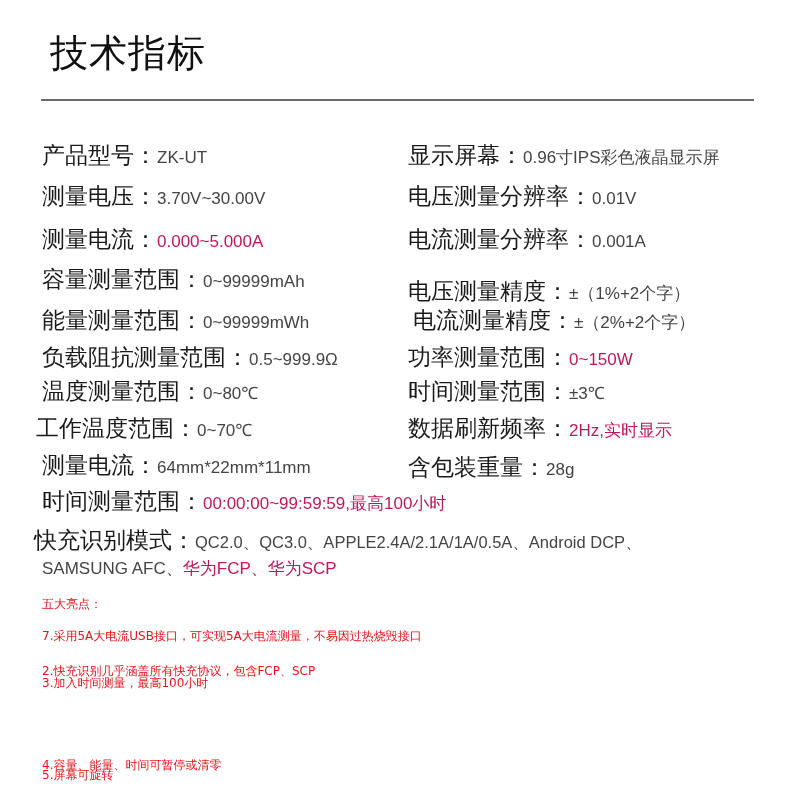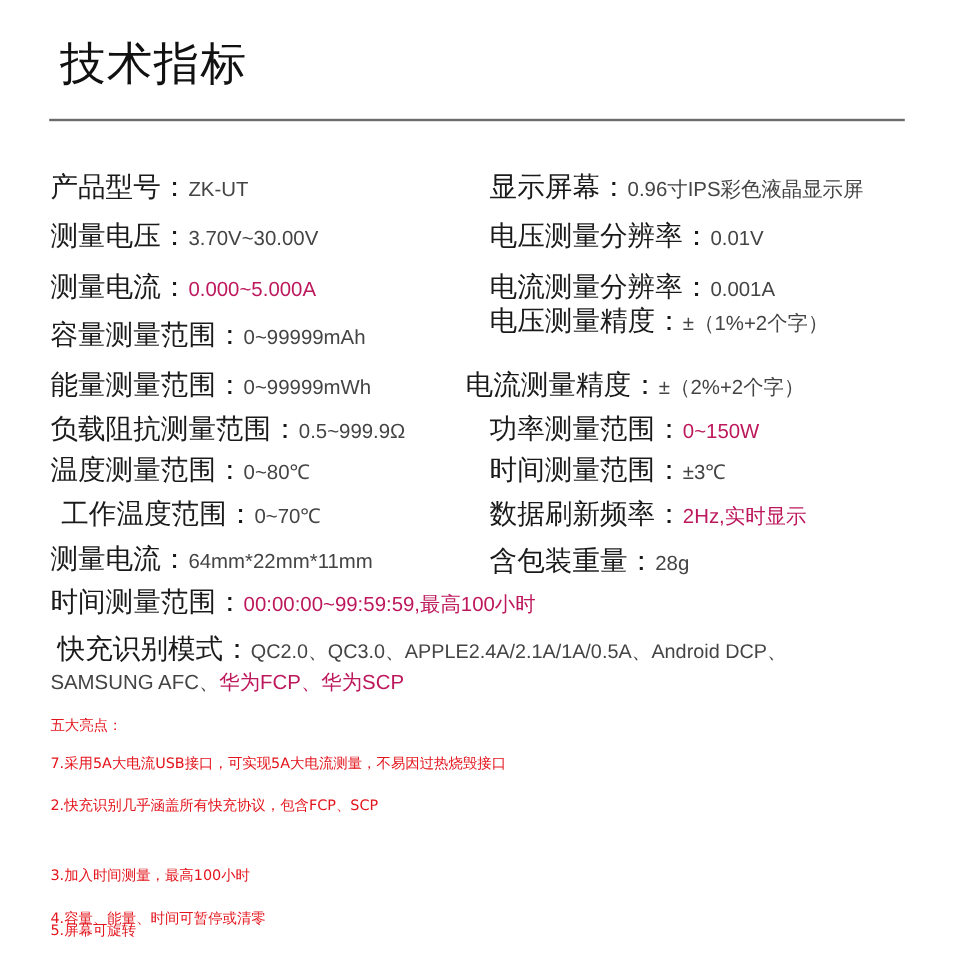--- a/index.html
+++ b/index.html
@@ -34,64 +34,64 @@
 </div>
 <div class="row" style="left:42px;top:305px">
   <span class="lbl">能量测量范围：</span><span class="val">0~99999mWh</span>
 </div>
 <div class="row" style="left:42px;top:342px">
   <span class="lbl">负载阻抗测量范围：</span><span class="val">0.5~999.9Ω</span>
 </div>
 <div class="row" style="left:42px;top:376px">
   <span class="lbl">温度测量范围：</span><span class="val">0~80℃</span>
 </div>
-<div class="row" style="left:51px;top:413px">
+<div class="row" style="left:36px;top:413px">
   <span class="lbl">工作温度范围：</span><span class="val">0~70℃</span>
 </div>
 <div class="row" style="left:42px;top:450px">
   <span class="lbl">测量电流：</span><span class="val">64mm*22mm*11mm</span>
 </div>
 
 <div class="row" style="left:408px;top:140px">
   <span class="lbl">显示屏幕：</span><span class="val">0.96寸IPS彩色液晶显示屏</span>
 </div>
 <div class="row" style="left:408px;top:181px">
   <span class="lbl">电压测量分辨率：</span><span class="val">0.01V</span>
 </div>
 <div class="row" style="left:408px;top:224px">
   <span class="lbl">电流测量分辨率：</span><span class="val">0.001A</span>
 </div>
-<div class="row" style="left:408px;top:252px">
+<div class="row" style="left:408px;top:276px">
   <span class="lbl">电压测量精度：</span><span class="val">±（1%+2个字）</span>
 </div>
-<div class="row" style="left:388px;top:305px">
+<div class="row" style="left:413px;top:305px">
   <span class="lbl">电流测量精度：</span><span class="val">±（2%+2个字）</span>
 </div>
 <div class="row" style="left:408px;top:342px">
   <span class="lbl">功率测量范围：</span><span class="val red">0~150W</span>
 </div>
 <div class="row" style="left:408px;top:376px">
   <span class="lbl">时间测量范围：</span><span class="val">±3℃</span>
 </div>
 <div class="row" style="left:408px;top:413px">
   <span class="lbl">数据刷新频率：</span><span class="val red">2Hz,实时显示</span>
 </div>
 <div class="row" style="left:408px;top:452px">
   <span class="lbl">含包装重量：</span><span class="val">28g</span>
 </div>
 
 <div class="row" style="left:42px;top:486px">
   <span class="lbl">时间测量范围：</span><span class="val red">00:00:00~99:59:59,最高100小时</span>
 </div>
 
-<div class="row" style="left:48px;top:525px">
+<div class="row" style="left:34px;top:525px">
   <span class="lbl">快充识别模式：</span><span class="val" style="font-size:16.5px">QC2.0、QC3.0、APPLE2.4A/2.1A/1A/0.5A、Android DCP、</span>
 </div>
 <div class="row" style="left:42px;top:557px">
   <span class="val">SAMSUNG AFC、</span><span class="val red">华为FCP、华为SCP</span>
 </div>
 
 <div class="hl" style="top:596px">五大亮点：</div>
 <div class="hl" style="top:628px">7.采用5A大电流USB接口，可实现5A大电流测量，不易因过热烧毁接口</div>
 <div class="hl" style="top:663px">2.快充识别几乎涵盖所有快充协议，包含FCP、SCP</div>
-<div class="hl" style="top:721px">3.加入时间测量，最高100小时</div>
+<div class="hl" style="top:675px">3.加入时间测量，最高100小时</div>
 <div class="hl" style="top:757px">4.容量、能量、时间可暂停或清零</div>
 <div class="hl" style="top:767px">5.屏幕可旋转</div>
 
 </body></html>

